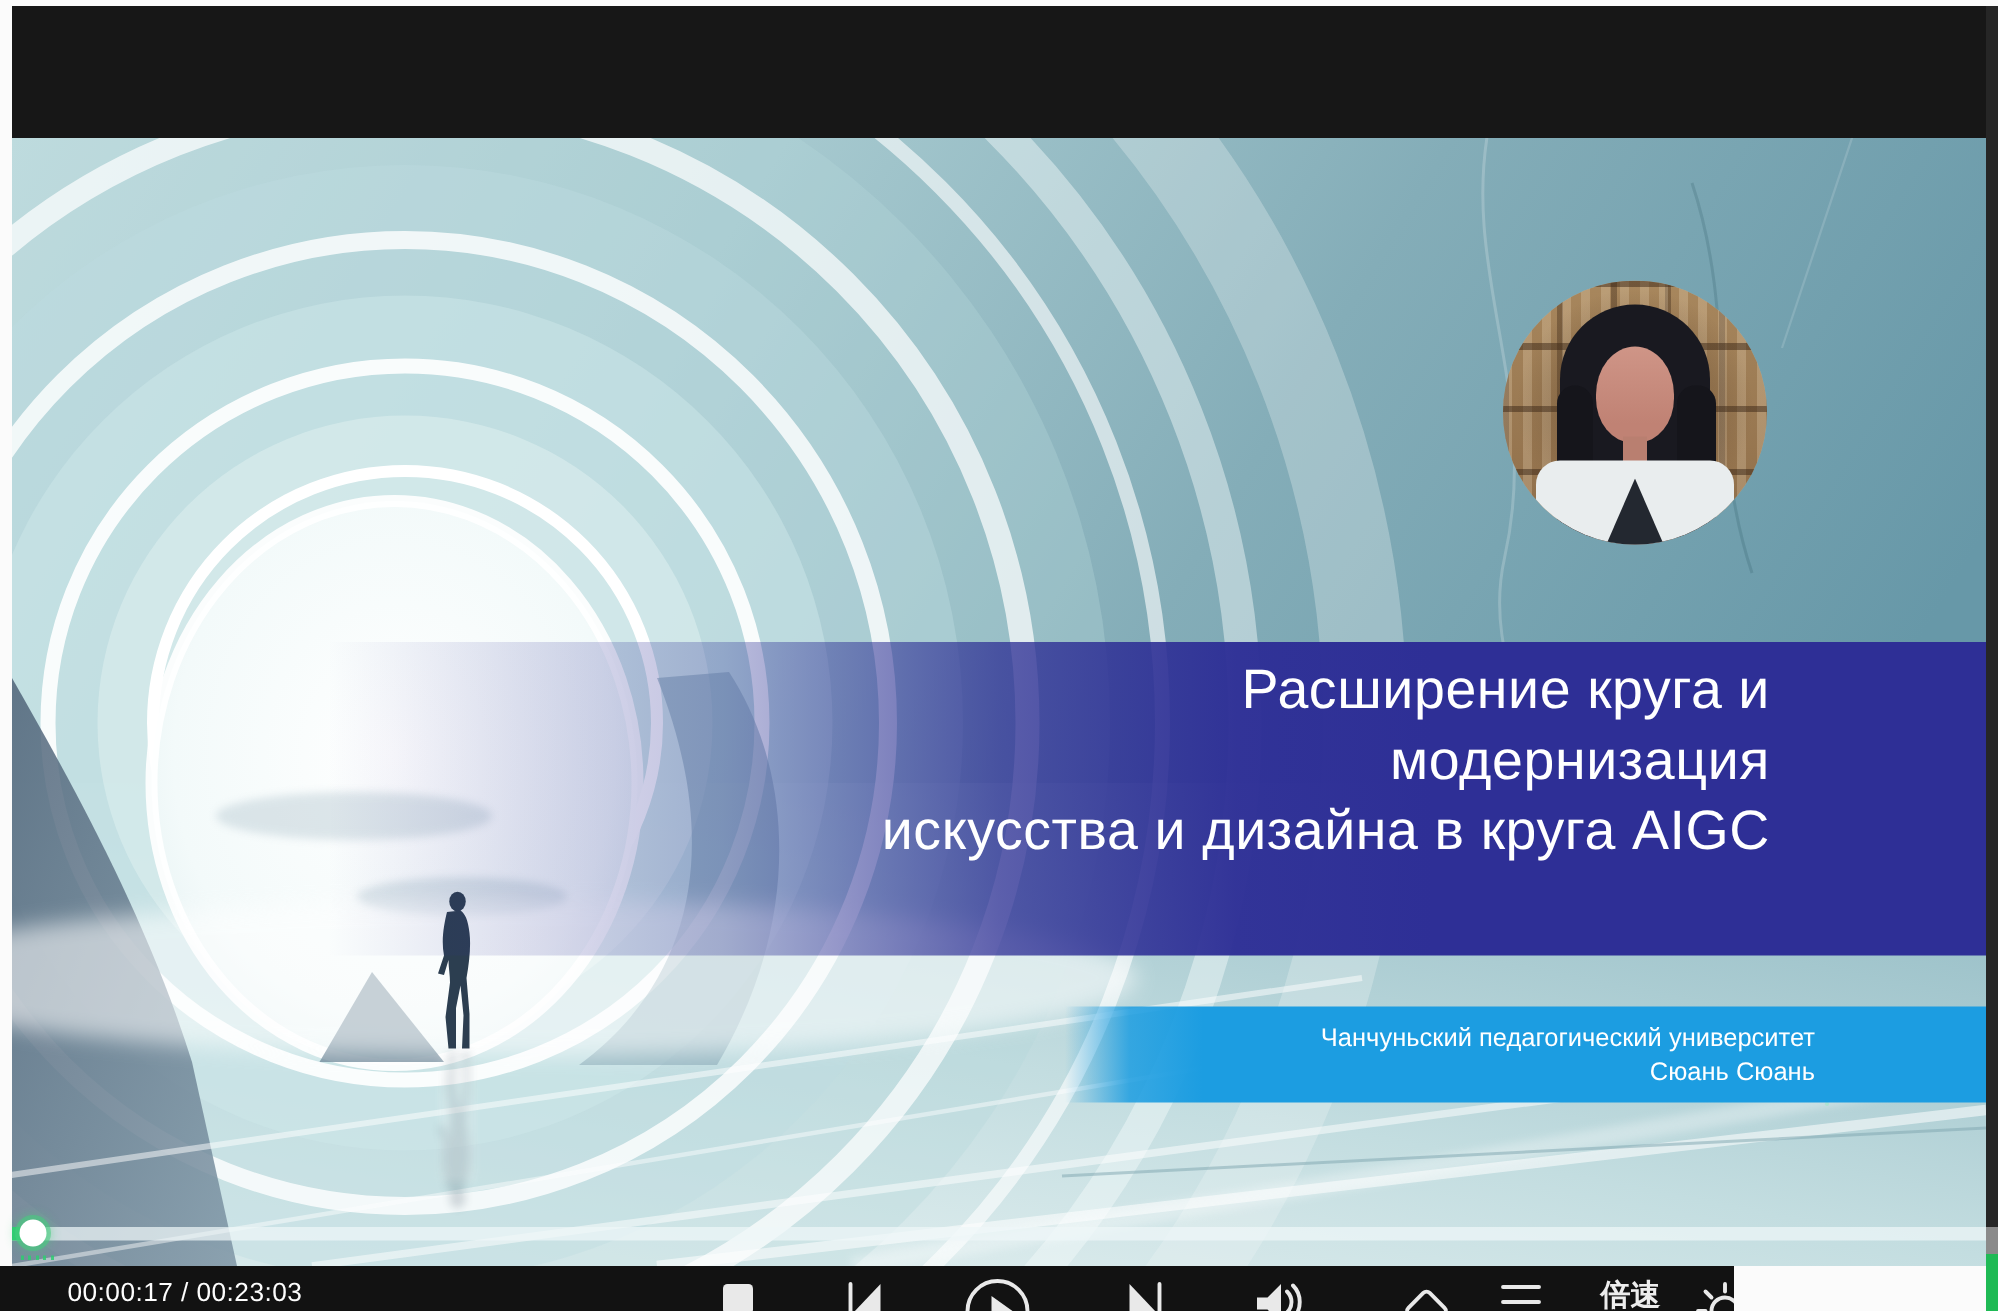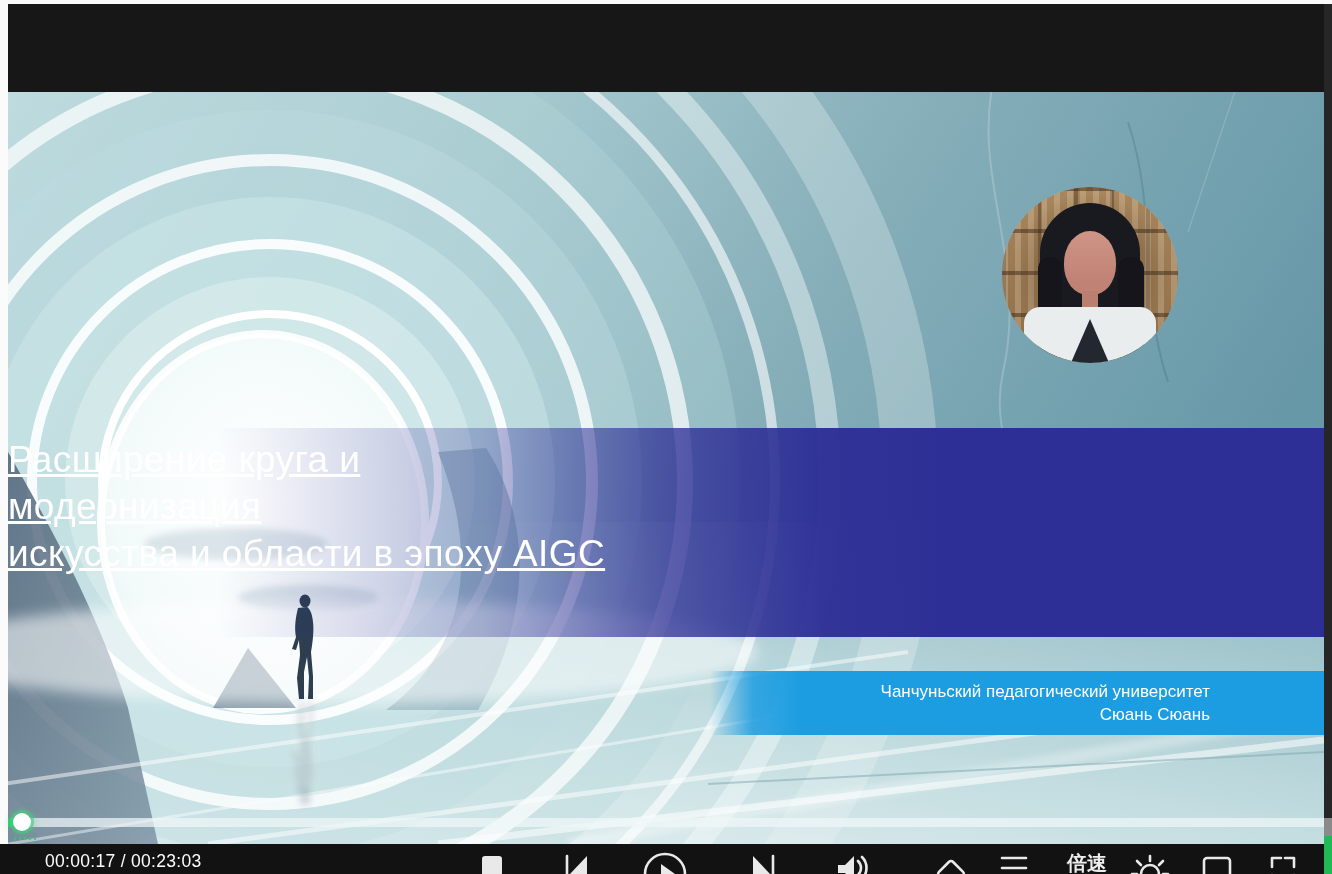--- a/index.html
+++ b/index.html
@@ -31,36 +31,36 @@
   .wc-hair-l{position:absolute;left:36px;top:70px;width:24px;height:110px;background:#15151b;border-radius:12px;}
   .wc-hair-r{position:absolute;left:116px;top:70px;width:26px;height:110px;background:#15151b;border-radius:12px;}
   .wc-face{position:absolute;left:62px;top:44px;width:52px;height:64px;border-radius:50% 50% 46% 46%;background:linear-gradient(180deg,#cf9587 0%,#c08274 80%);}
   .wc-neck{position:absolute;left:80px;top:104px;width:16px;height:18px;background:#b97f70;}
   .wc-blazer{position:absolute;left:50%;bottom:-2px;transform:translateX(-50%);width:132px;height:58px;background:#e9edee;border-radius:16px 16px 0 0;}
   .wc-blazer:after{content:"";position:absolute;left:50%;bottom:0;transform:translateX(-50%);width:40px;height:46px;background:#232830;
      clip-path:polygon(50% 0,100% 100%,0 100%);}
   
   .title-band{position:absolute;left:0;top:336px;width:1316px;height:209px;box-sizing:border-box;
     background:linear-gradient(90deg, rgba(46,47,150,0) 16%, rgba(46,47,150,0.30) 36%, rgba(45,46,148,0.75) 50%, rgba(46,47,150,0.97) 62%, #2e2f96 72%);
-    color:#fff;text-align:left;padding:8px 144px 0 0;z-index:5;text-decoration:underline;}
+    color:#fff;text-align:right;padding:8px 144px 0 0;z-index:5;}
   .title-line{font-size:37px;line-height:47px;font-weight:400;letter-spacing:.4px;}
   
   .subtitle-band{position:absolute;left:702px;top:547px;width:614px;height:64px;box-sizing:border-box;
     background:linear-gradient(90deg, rgba(28,157,225,0) 0%, rgba(28,157,225,0.85) 7%, #1c9de1 15%);
     color:#fff;text-align:right;padding:9px 114px 0 0;z-index:5;margin-top:32px;}
   .subtitle-line{font-size:17px;line-height:23px;font-weight:400;}
   
   .progress-track{position:absolute;left:8px;top:818px;width:1316px;height:9px;background:rgba(238,247,248,0.72);z-index:20;}
   .progress-played{position:absolute;left:8px;top:818px;width:14px;height:9px;background:#2ecc71;z-index:21;}
   .progress-handle{position:absolute;left:13px;top:813px;width:18px;height:18px;border-radius:50%;background:#fff;z-index:22;
     box-shadow:0 0 0 3px rgba(70,205,125,0.55),0 0 7px 3px rgba(70,205,125,0.45);}
   .progress-dots{position:absolute;left:14px;top:837px;width:22px;height:3px;z-index:22;opacity:.85;
     background:repeating-linear-gradient(90deg,#2ecc71 0 2px,rgba(0,0,0,0) 2px 5px);}
   
-  .control-bar{position:absolute;left:0;top:844px;width:1332px;height:30px;background:#121212;overflow:hidden;z-index:30;}
+  .control-bar{position:absolute;left:0;top:844px;width:1156px;height:30px;background:#121212;overflow:hidden;z-index:30;}
   .time{position:absolute;left:45px;top:7px;font-size:17.5px;color:#fdfdfd;letter-spacing:.3px;white-space:nowrap;}
   .ctl{position:absolute;top:0;transform:translateX(-50%);}
   .ctl svg{display:block;}
   .speed-text{position:absolute;left:1087px;top:6px;transform:translateX(-50%);color:#ededed;font-size:20px;font-weight:bold;white-space:nowrap;
     font-family:"Liberation Sans","DejaVu Sans",sans-serif;}
   .icon-stroke{stroke:#e9e9e9;stroke-width:2.6;fill:none;stroke-linecap:round;stroke-linejoin:round;}
   .icon-fill{fill:#e9e9e9;stroke:none;}
 </style>
 </head>
 <body>
@@ -155,21 +155,21 @@
                L301,585 L300,607 L305,607 L305,584 L303,560
                C305,549 306,538 305,530 C304,521 302,517 299,515 Z" fill="#2c3e50"></path>
     </g>
     <use href="#person" transform="translate(0,1216) scale(1,-1)" opacity="0.18" filter="url(#soft2)"></use>
     <rect x="286" y="612" width="22" height="84" fill="#ffffff" opacity="0.22" filter="url(#soft2)"></rect>
   </svg>
 
   <div class="title-band">
     <div class="title-line">Расширение круга и</div>
     <div class="title-line">модернизация</div>
-    <div class="title-line">искусства и области в эпоху AIGC</div>
+    <div class="title-line">искусства и дизайна в круга AIGC</div>
   </div>
 
   <div class="subtitle-band">
     <div class="subtitle-line">Чанчуньский педагогический университет</div>
     <div class="subtitle-line">Сюань Сюань</div>
   </div>
 
   <div class="webcam">
     <div class="wc-bg"></div>
     <div class="wc-hair"></div>

